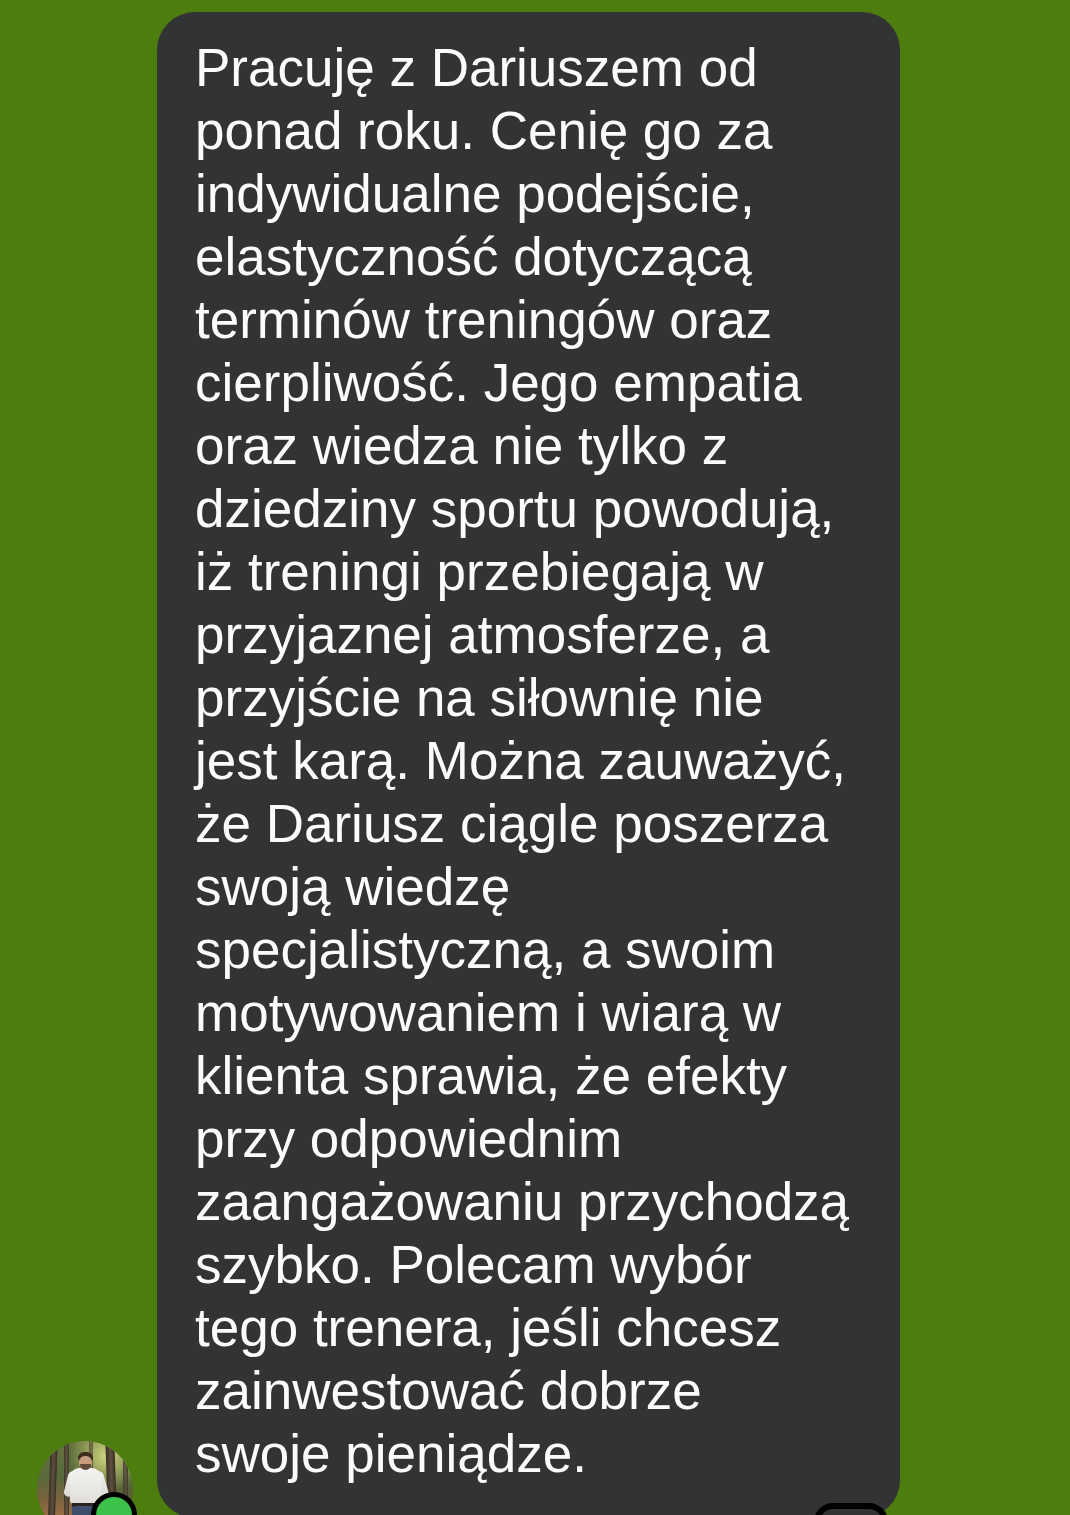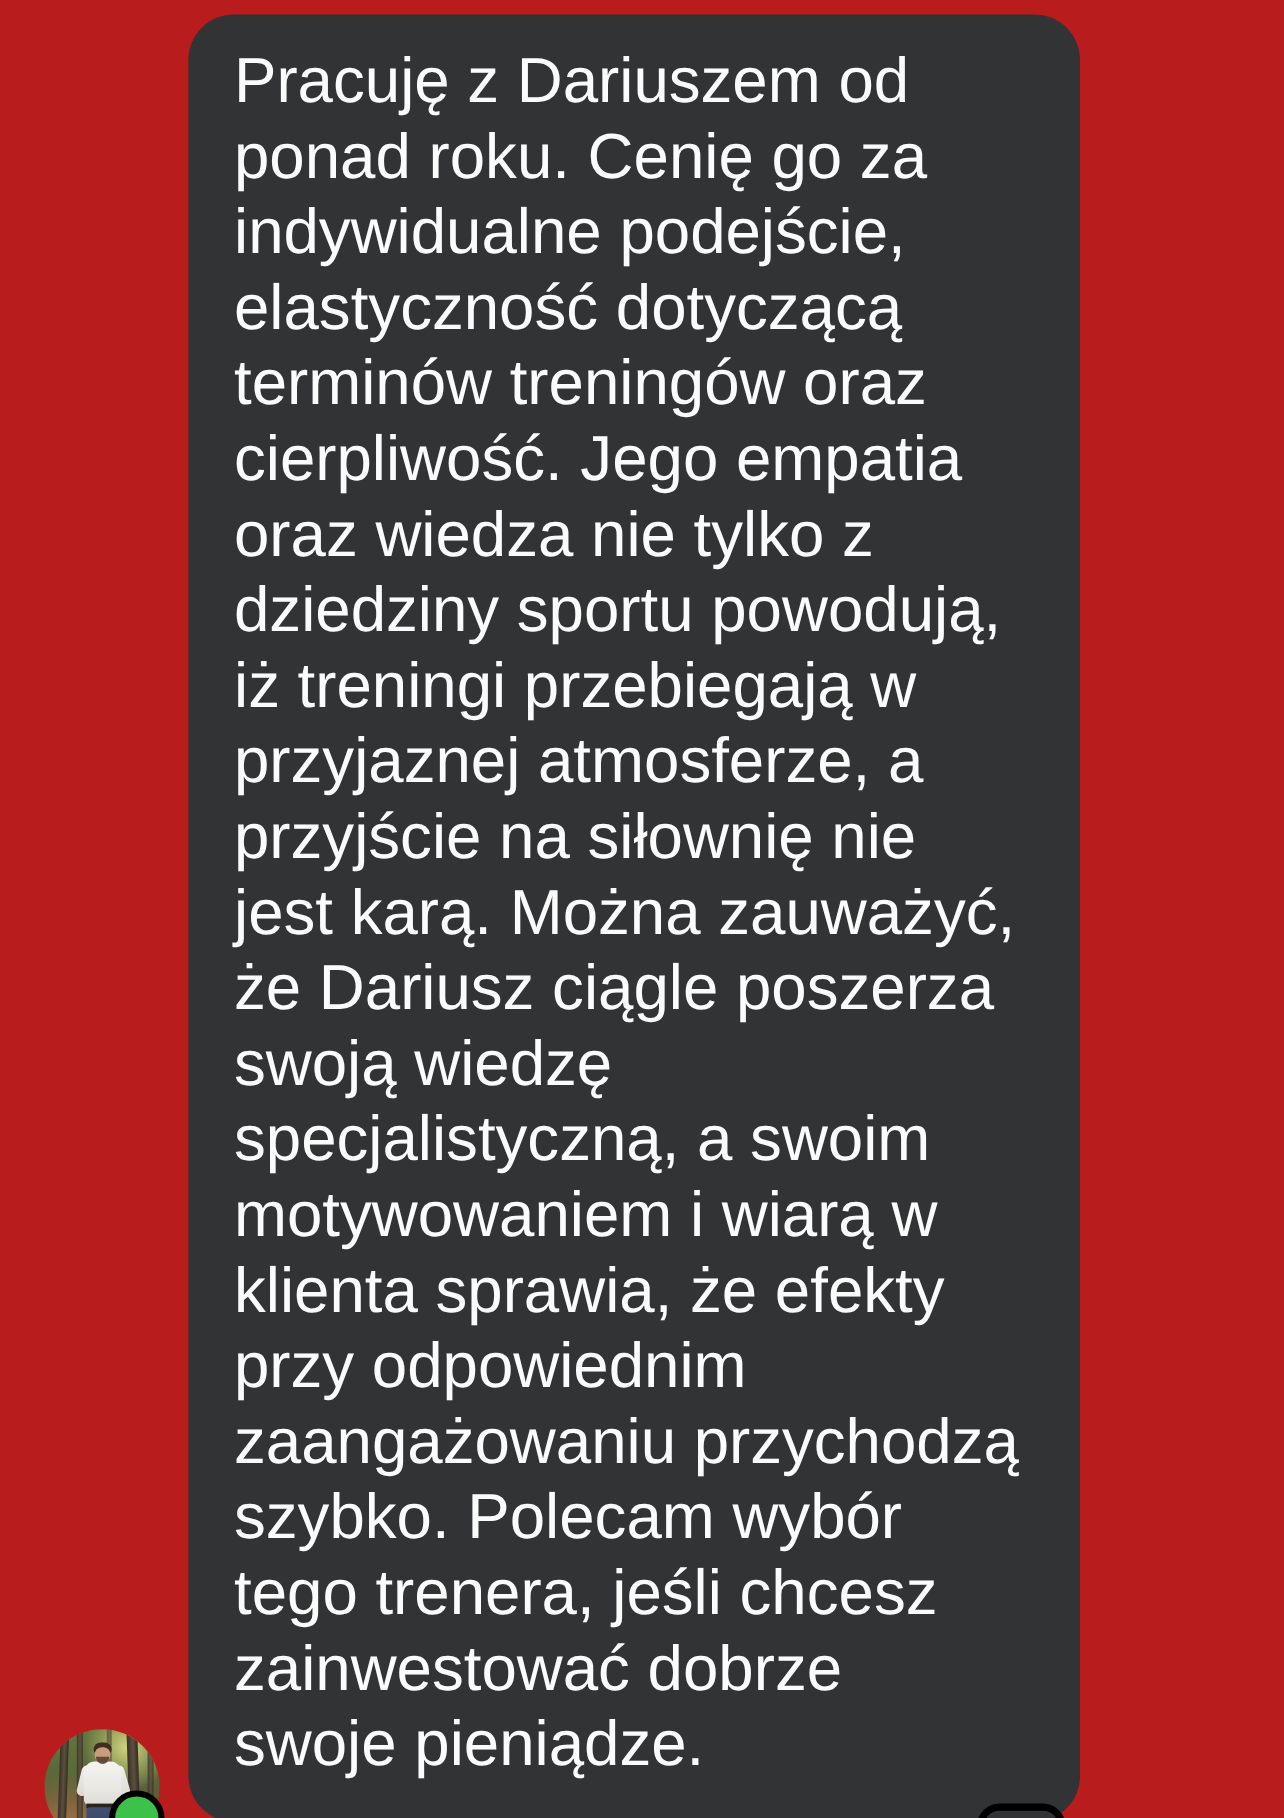--- a/index.html
+++ b/index.html
@@ -4,21 +4,21 @@
 <style>
   html, body {
     margin: 0;
     padding: 0;
     background: #000000;
   }
   .screen {
     position: relative;
     width: 1070px;
     height: 1515px;
-    background: #b91c1c;
+    background: #4d7c0f;
     overflow: hidden;
     font-family: "Liberation Sans", "DejaVu Sans", sans-serif;
   }
 
   
   .bubble {
     position: absolute;
     left: 157px;
     top: 12px;
     width: 743px;

